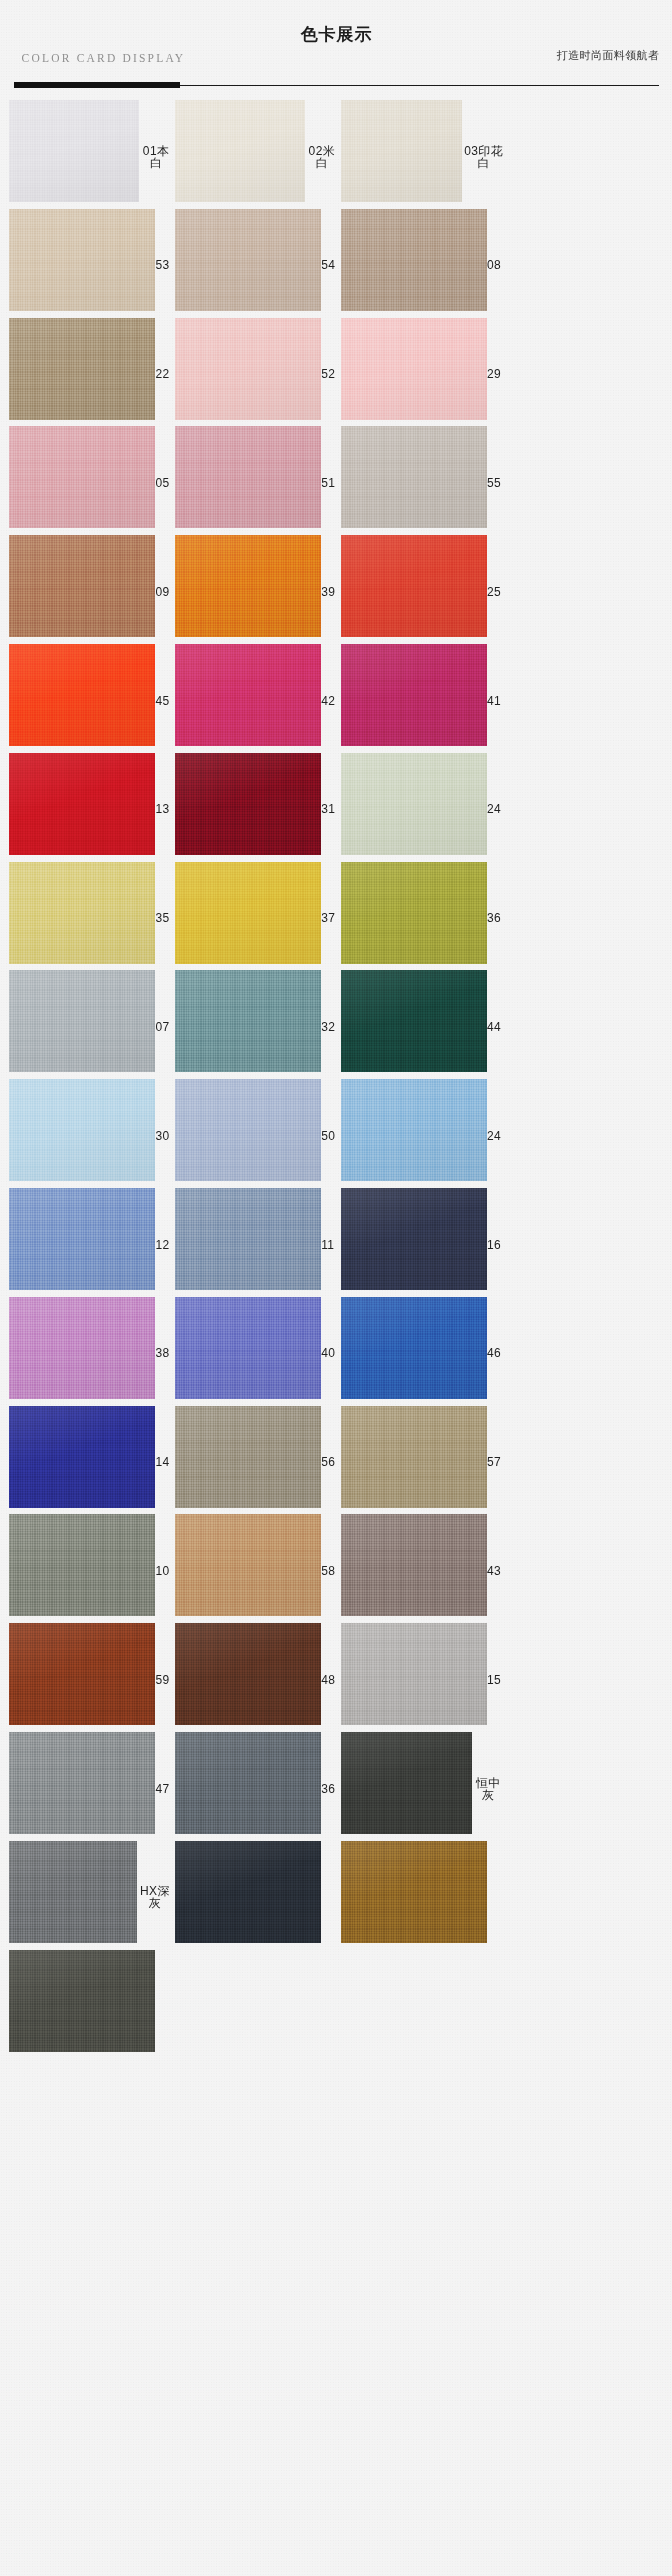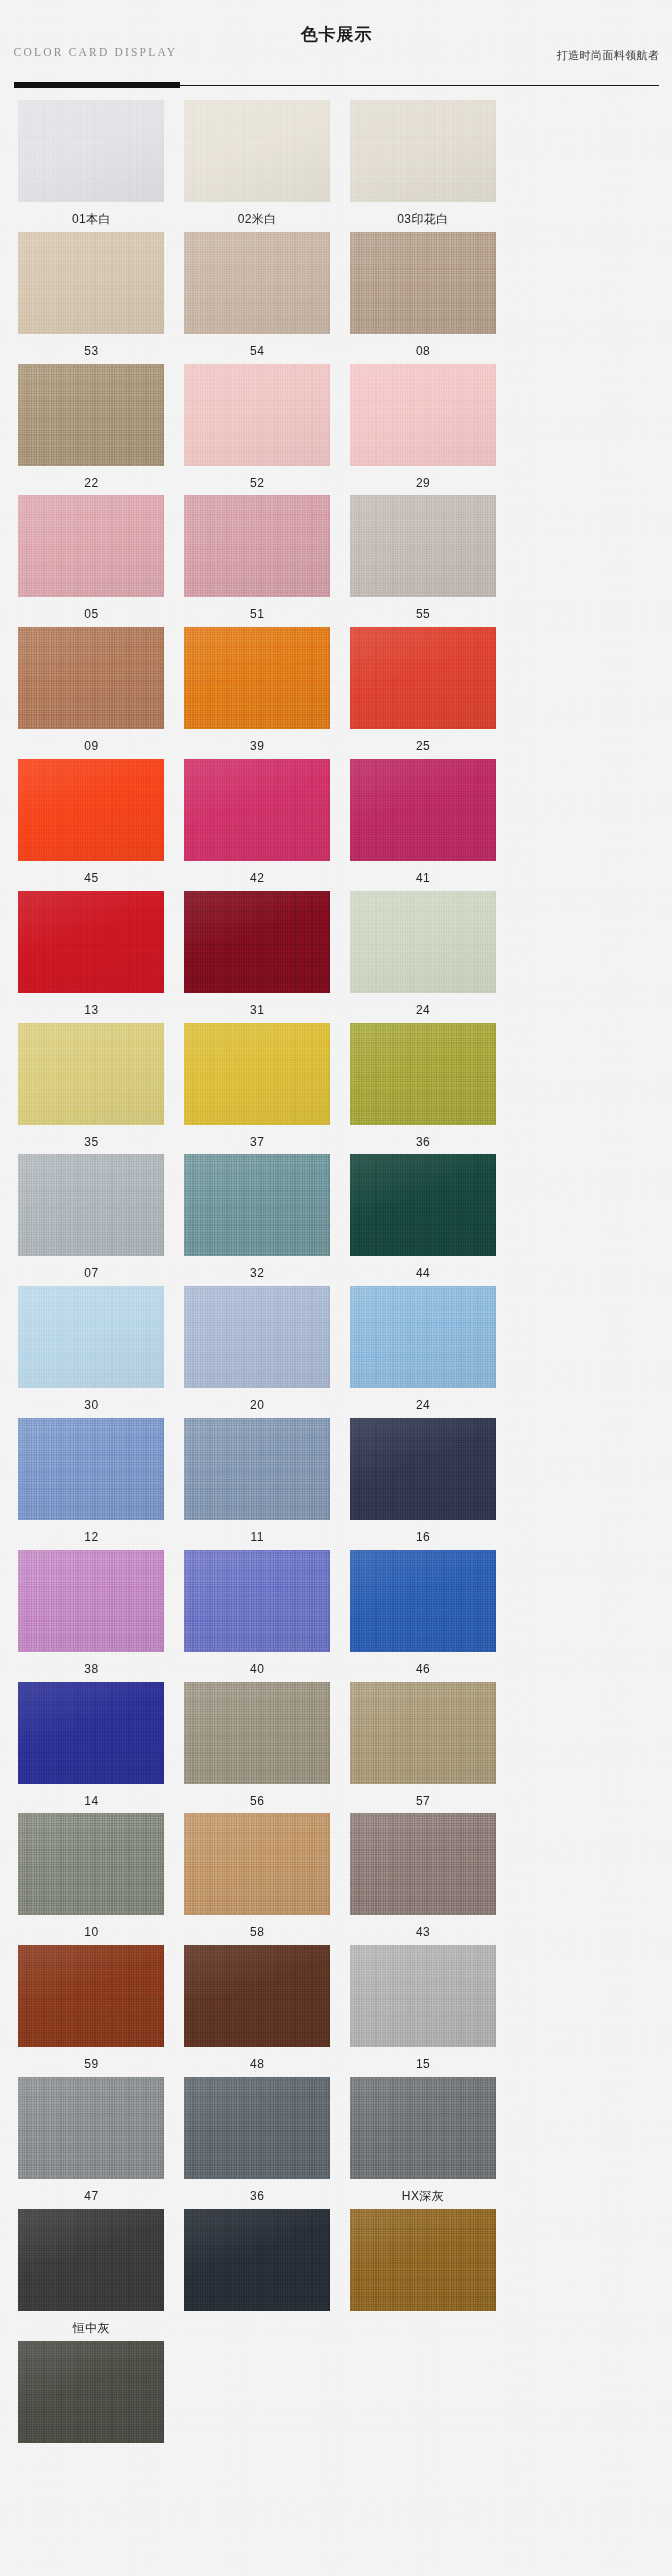--- a/index.html
+++ b/index.html
@@ -37,21 +37,21 @@
     line-height:1.1;
     margin:0 0 1.7px 0;
     text-align:center;
   }
   .title-en{
     font-family:"Liberation Serif","DejaVu Serif",serif;
     font-size:11.5px;
     color:#8f8f8f;
     letter-spacing:2.2px;
     line-height:1.1;
-    margin:0;
+    margin:8px;
   }
   .slogan{
     position:absolute;
     right:13.6px;
     bottom:13.6px;
     font-family:"Liberation Serif","DejaVu Serif",serif;
     font-size:11px;
     color:#333;
     letter-spacing:0.4px;
     white-space:nowrap;
@@ -80,21 +80,21 @@
     display:flex;
     flex-wrap:wrap;
     padding:12px 8.5px 25.5px 8.5px;
     box-sizing:border-box;
     width:673px;
   }
   .cell{
     width:164px;
     margin:0 0.9px 6.8px 0.9px;
     display:flex;
-    flex-direction:column;
+    flex-direction:row;
     align-items:center;
   }
   .swatch{
     position:relative;
     width:146px;
     height:102px;
     overflow:hidden;
     background-repeat:repeat;
   }
   
@@ -251,21 +251,21 @@
       <div class="cell">
         <div class="swatch" style="background-color: rgb(23, 69, 60);"></div>
         <div class="cell-label">44</div>
       </div>
       <div class="cell">
         <div class="swatch" style="background-color: rgb(185, 215, 232);"></div>
         <div class="cell-label">30</div>
       </div>
       <div class="cell">
         <div class="swatch" style="background-color: rgb(170, 184, 210);"></div>
-        <div class="cell-label">20</div>
+        <div class="cell-label">50</div>
       </div>
       <div class="cell">
         <div class="swatch" style="background-color: rgb(140, 185, 220);"></div>
         <div class="cell-label">24</div>
       </div>
       <div class="cell">
         <div class="swatch" style="background-color: rgb(122, 150, 201);"></div>
         <div class="cell-label">12</div>
       </div>
       <div class="cell">
@@ -326,28 +326,28 @@
       </div>
       <div class="cell">
         <div class="swatch" style="background-color: rgb(135, 140, 142);"></div>
         <div class="cell-label">47</div>
       </div>
       <div class="cell">
         <div class="swatch" style="background-color: rgb(94, 102, 109);"></div>
         <div class="cell-label">36</div>
       </div>
       <div class="cell">
+        <div class="swatch" style="background-color: rgb(57, 59, 56);"></div>
+        <div class="cell-label">恒中灰</div>
+      </div>
+      <div class="cell">
         <div class="swatch" style="background-color: rgb(110, 113, 116);"></div>
         <div class="cell-label">HX深灰</div>
       </div>
       <div class="cell">
-        <div class="swatch" style="background-color: rgb(57, 59, 56);"></div>
-        <div class="cell-label">恒中灰</div>
-      </div>
-      <div class="cell">
         <div class="swatch" style="background-color: rgb(39, 45, 54);"></div>
       </div>
       <div class="cell">
         <div class="swatch" style="background-color: rgb(141, 101, 37);"></div>
       </div>
       <div class="cell">
         <div class="swatch" style="background-color: rgb(75, 76, 69);"></div>
       </div>
     </div>
 

